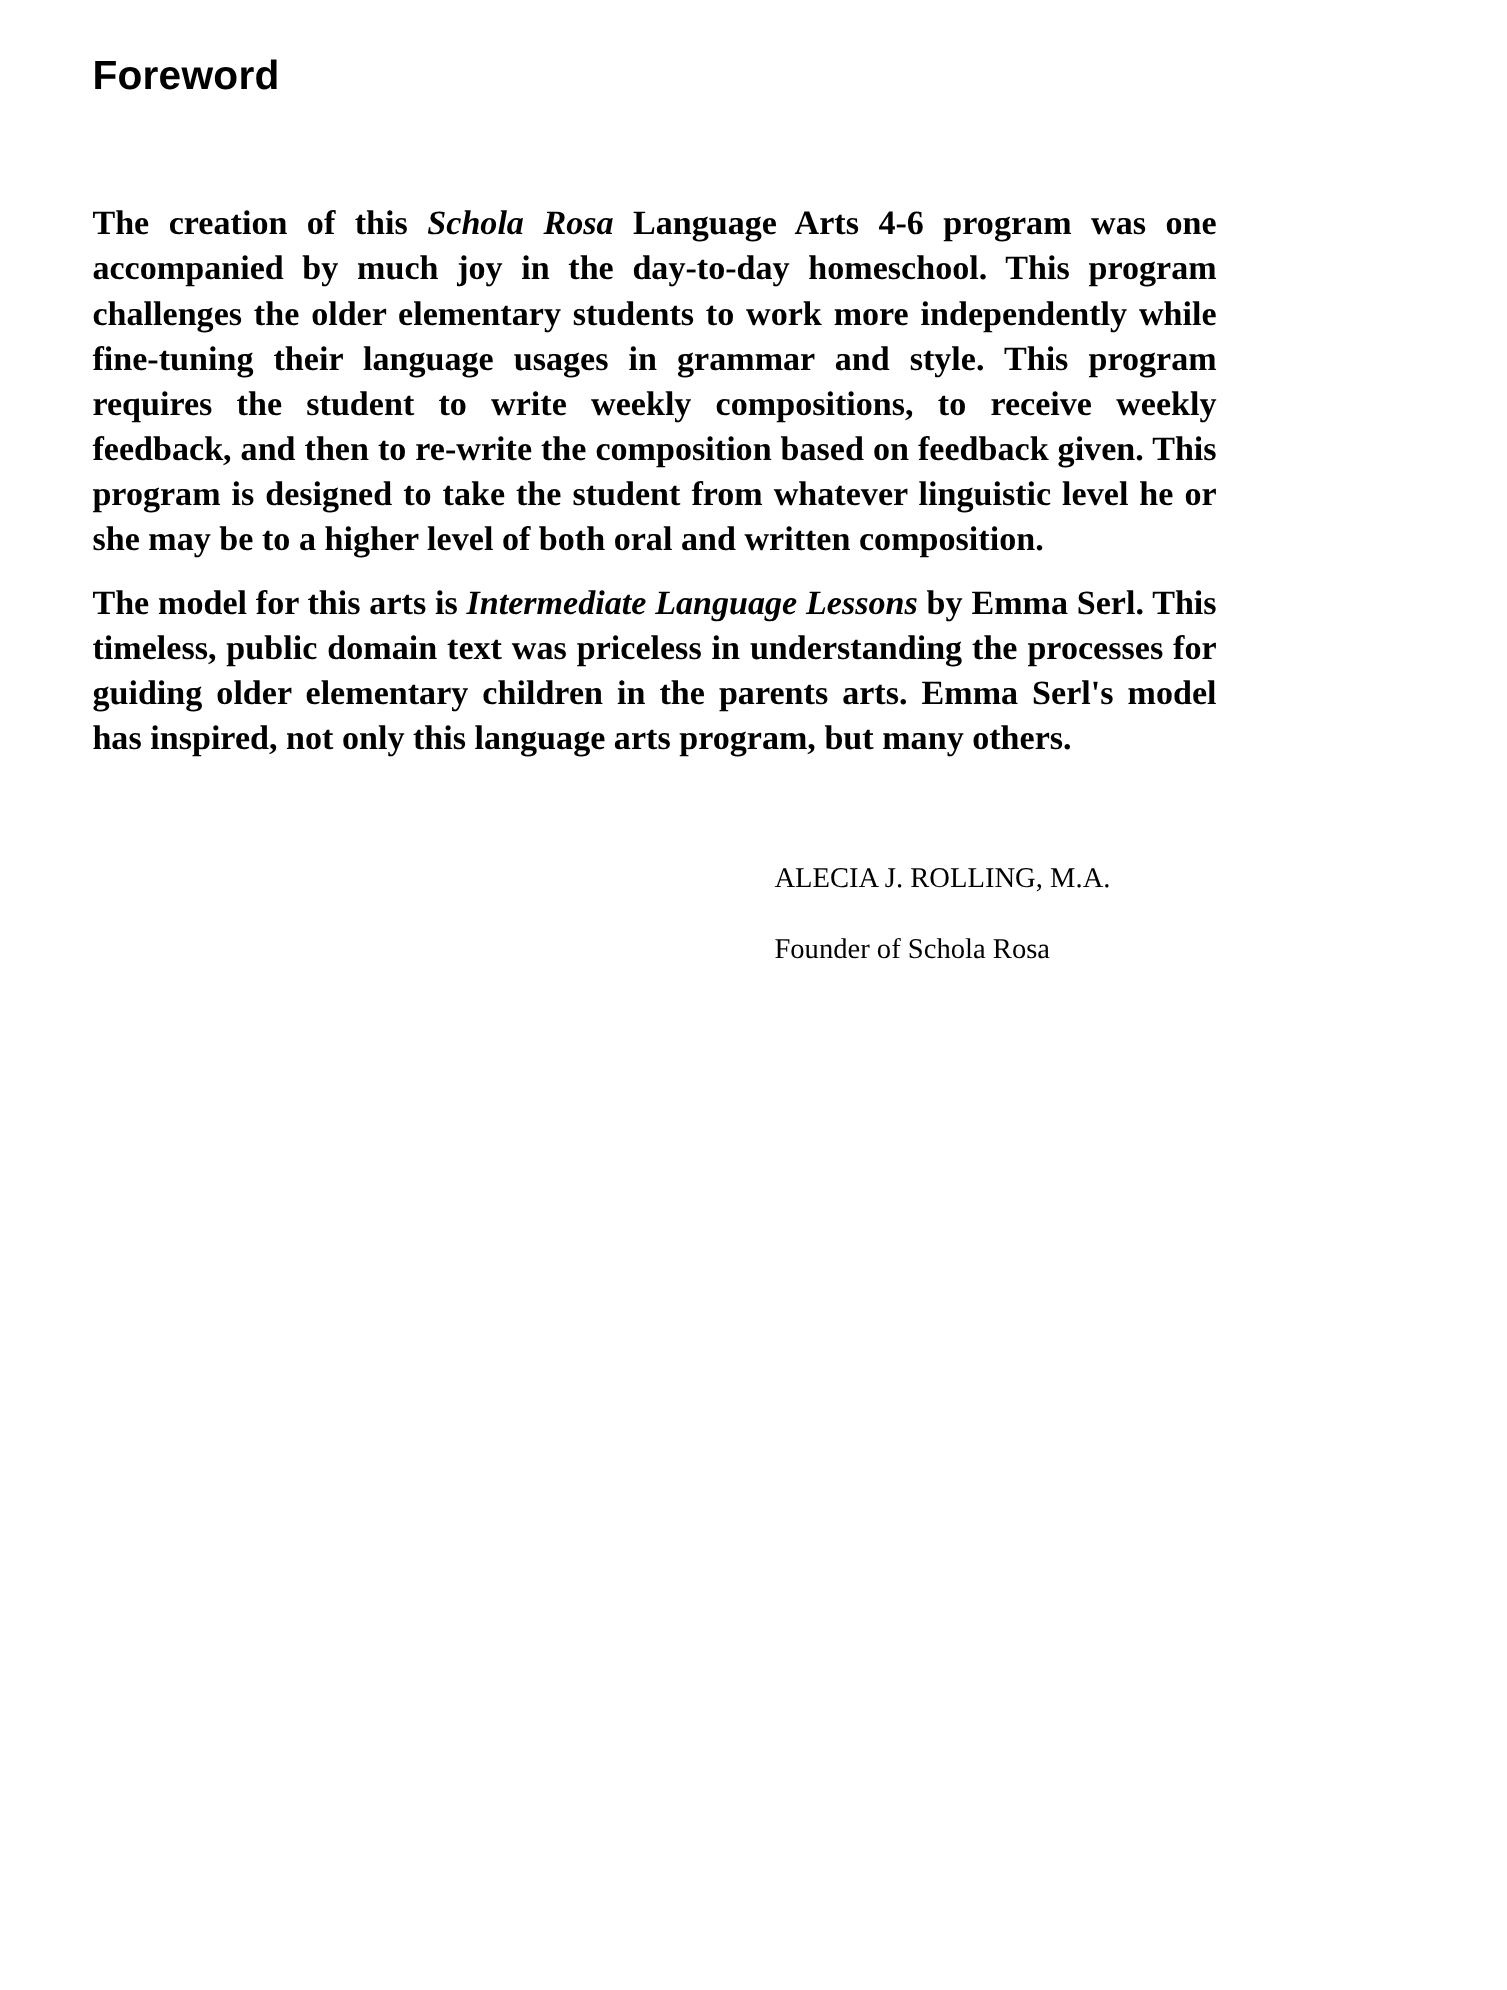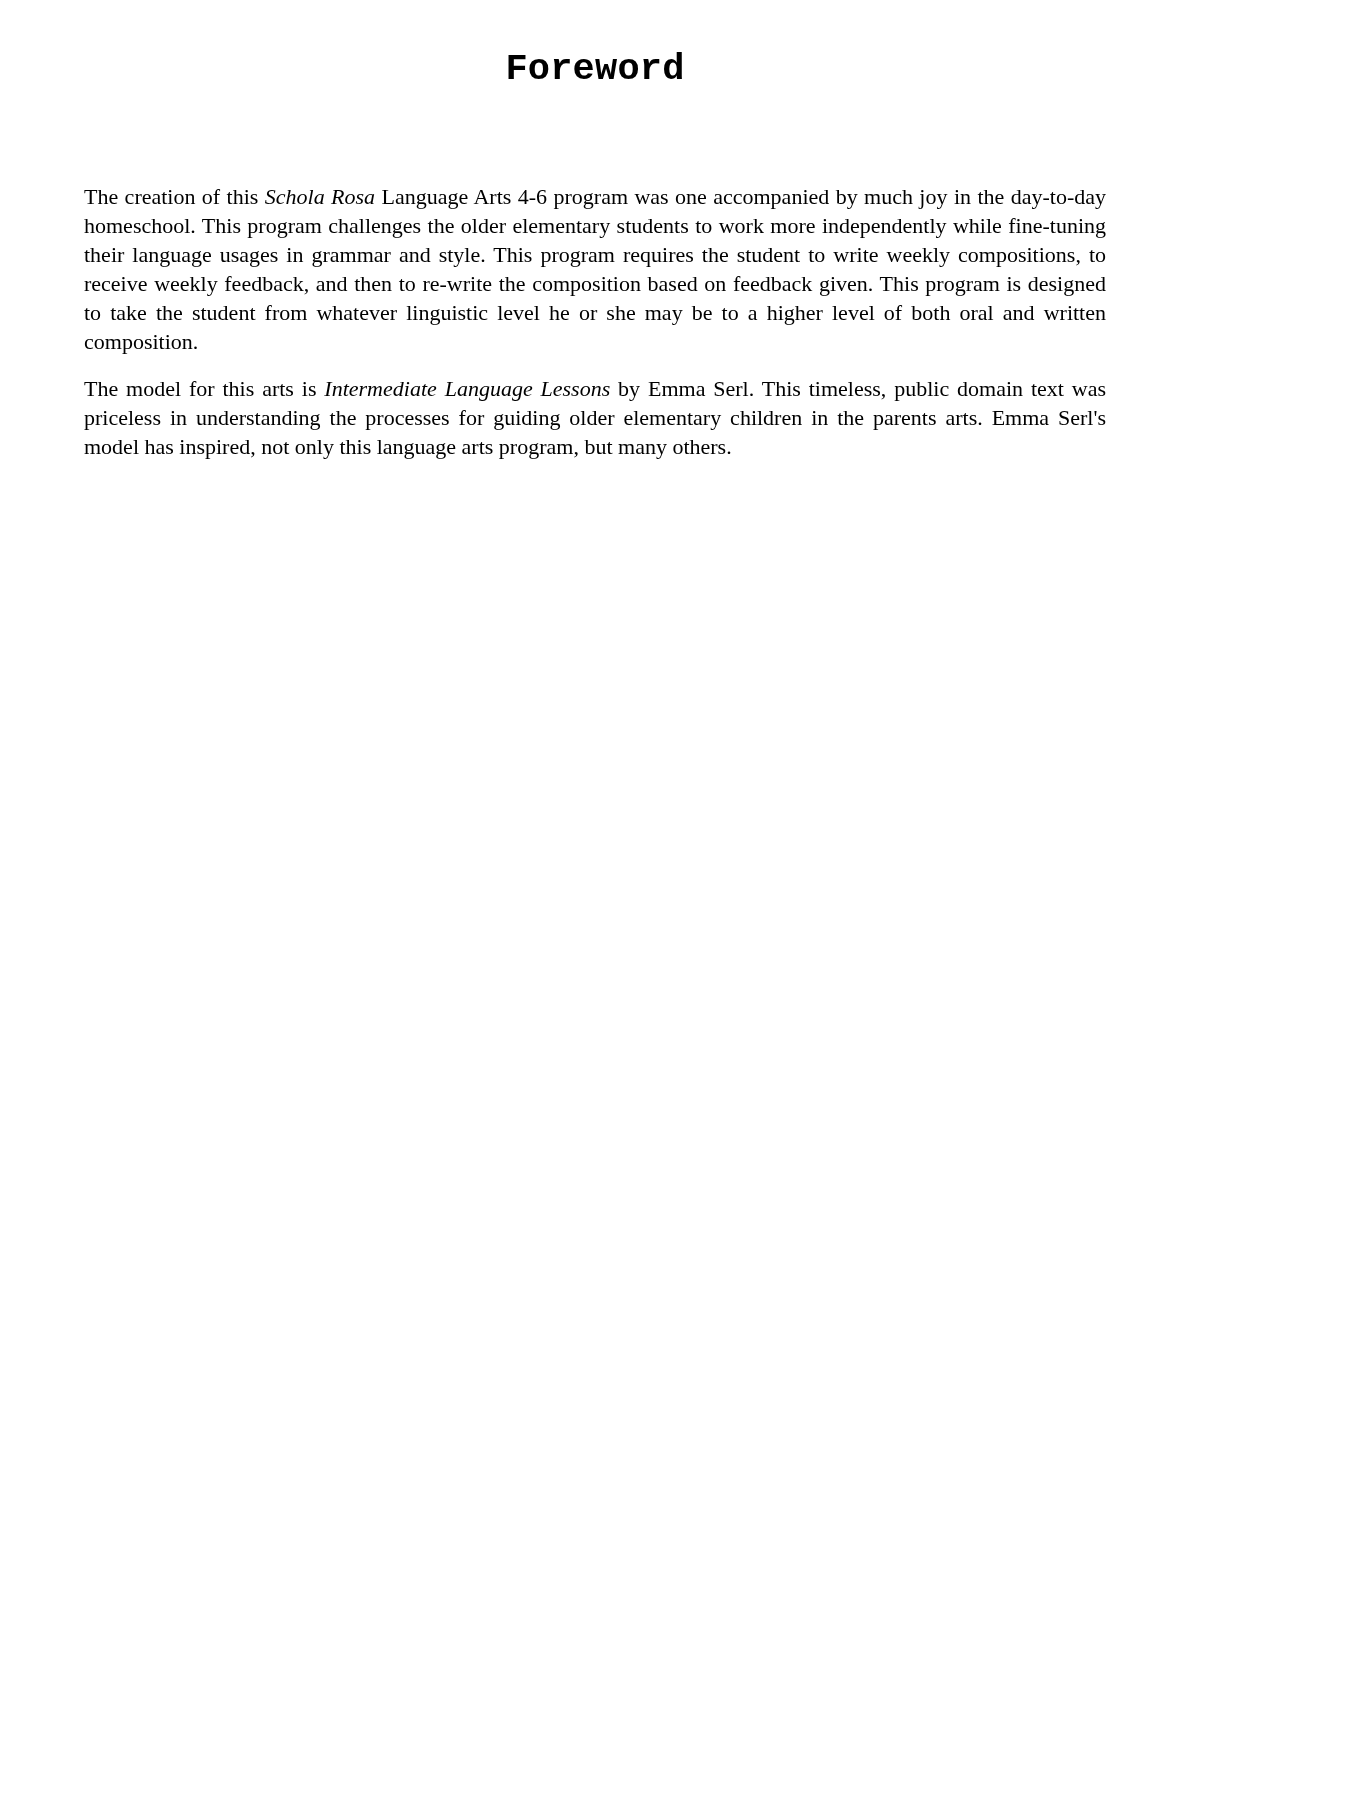--- a/index.html
+++ b/index.html
@@ -17,39 +17,39 @@
     font-family: "Liberation Serif", "DejaVu Serif", serif;
     color: #000000;
   }
   .content {
     position: absolute;
     left: 84px;
     top: 0;
     width: 1022px;
   }
   .page-title {
-    font-family: Liberation Mono, monospace;
+    font-family: Liberation Sans, sans-serif;
     font-weight: bold;
     font-size: 37px;
-    text-align: center;
     margin: 0;
     padding-top: 49px;
     letter-spacing: 0.2px;
     line-height: 1.1;
   }
   .body-block {
     padding-top: 92px;
   }
   p.para {
-    font-size: 22px;
+    font-size: 31px;
     line-height: 1.325;
     text-align: justify;
     text-justify: inter-word;
     margin: 0 0 17px 0;
     hyphens: none;
+    font-weight: bold;
   }
   p.para:last-of-type {
     margin-bottom: 0;
   }
   .it {
     font-style: italic;
   }
   .signature-block {
     margin-top: 90px;
     padding-left: 620px;
@@ -71,15 +71,19 @@
 <div class="page">
   <div class="content">
 
     <h1 class="page-title">Foreword</h1>
 
     <div class="body-block">
       <p class="para"><span>The creation of this </span><span class="it">Schola Rosa</span><span> Language Arts 4-6 program was one accompanied by much joy in the day-to-day homeschool. This program challenges the older elementary students to work more independently while fine-tuning their language usages in grammar and style. This program requires the student to write weekly compositions, to receive weekly feedback, and then to re-write the composition based on feedback given. This program is designed to take the student from whatever linguistic level he or she may be to a higher level of both oral and written composition.</span></p>
       <p class="para"><span>The model for this arts is </span><span class="it">Intermediate Language Lessons</span><span> by Emma Serl. This timeless, public domain text was priceless in understanding the processes for guiding older elementary children in the parents arts. Emma Serl's model has inspired, not only this language arts program, but many others.</span></p>
     </div>
 
+    <div class="signature-block">
+      <div class="sig-line">ALECIA J. ROLLING, M.A.</div>
+      <div class="sig-line">Founder of Schola Rosa</div>
+    </div>
 
   </div>
 </div>
 
 </body></html>

